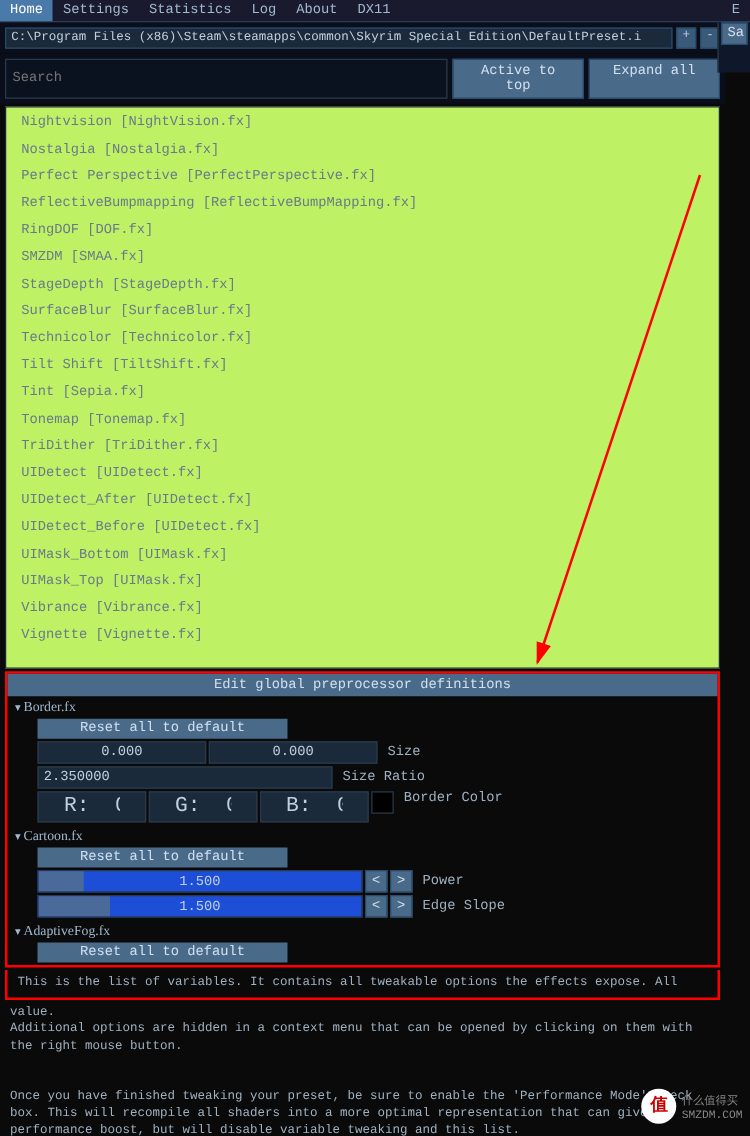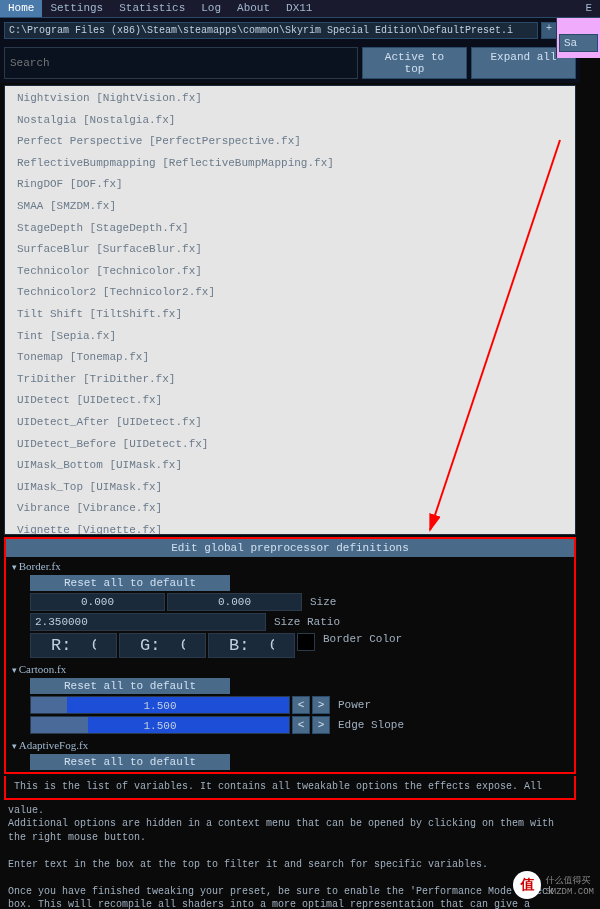--- a/index.html
+++ b/index.html
@@ -71,21 +71,21 @@
 .btn {
   background: #4a6a8a;
   border: 1px solid #2a4a6a;
   color: #d0e0f0;
   padding: 3px 10px;
   cursor: pointer;
   font-family: inherit;
   font-size: 11px;
 }
 .effects-list {
-  background: #e5e5e5;
+  background: #bef264;
   padding: 2px 6px;
   height: 450px;
   overflow-y: auto;
   border: 1px solid #1a2a3a;
   margin: 2px 4px;
 }
 .effect-item {
   color: #6a7a8a;
   padding: 2px 6px;
   font-size: 11px;
@@ -196,25 +196,25 @@
   padding: 4px 8px;
   color: #a0b0c0;
   font-size: 10px;
   line-height: 1.35;
 }
 .info-text.red { border: 2px solid #f00; border-top: none; margin: 0 4px; }
 .right-strip {
   position: absolute;
   right: 0;
   top: 18px;
-  width: 44px;
-  background: #f0abfc;
+  width: 26px;
+  background: #0f172a;
   border-left: 1px solid #2a3a4a;
   height: 40px;
-  padding: 16px 2px;
+  padding: 0 2px;
   color: #a0b8d0;
   font-size: 10px;
 }
 .arrow-annotation {
   position: absolute;
   pointer-events: none;
   top: 130px;
   left: 280px;
 }
 .watermark {
@@ -267,25 +267,24 @@
   <div class="btn" style="width:105px;text-align:center">Active to top</div>
   <div class="btn" style="width:105px;text-align:center">Expand all</div>
 </div>
 
 <div class="effects-list">
   <div class="effect-item">Nightvision [NightVision.fx]</div>
   <div class="effect-item">Nostalgia [Nostalgia.fx]</div>
   <div class="effect-item">Perfect Perspective [PerfectPerspective.fx]</div>
   <div class="effect-item">ReflectiveBumpmapping [ReflectiveBumpMapping.fx]</div>
   <div class="effect-item">RingDOF [DOF.fx]</div>
-  <div class="effect-item">SMAA [SMZDM.fx]</div>
+  <div class="effect-item">SMZDM [SMAA.fx]</div>
   <div class="effect-item">StageDepth [StageDepth.fx]</div>
   <div class="effect-item">SurfaceBlur [SurfaceBlur.fx]</div>
   <div class="effect-item">Technicolor [Technicolor.fx]</div>
-  <div class="effect-item">Technicolor2 [Technicolor2.fx]</div>
   <div class="effect-item">Tilt Shift [TiltShift.fx]</div>
   <div class="effect-item">Tint [Sepia.fx]</div>
   <div class="effect-item">Tonemap [Tonemap.fx]</div>
   <div class="effect-item">TriDither [TriDither.fx]</div>
   <div class="effect-item">UIDetect [UIDetect.fx]</div>
   <div class="effect-item">UIDetect_After [UIDetect.fx]</div>
   <div class="effect-item">UIDetect_Before [UIDetect.fx]</div>
   <div class="effect-item">UIMask_Bottom [UIMask.fx]</div>
   <div class="effect-item">UIMask_Top [UIMask.fx]</div>
   <div class="effect-item">Vibrance [Vibrance.fx]</div>
@@ -342,21 +341,21 @@
   <div class="fx-group">
     <div class="fx-title">AdaptiveFog.fx</div>
     <div class="reset-btn">Reset all to default</div>
   </div>
 </div>
 
 <div class="info-text red">This is the list of variables. It contains all tweakable options the effects expose. All</div>
 <div class="info-text">
   <div>value.</div>
   <div>Additional options are hidden in a context menu that can be opened by clicking on them with the right mouse button.</div><br>
-  <div>Enter text in the box at the top to filter it and search for specific variables.</div><br>
+  <br>
   <div>Once you have finished tweaking your preset, be sure to enable the 'Performance Mode' check box. This will recompile all shaders into a more optimal representation that can give a performance boost, but will disable variable tweaking and this list.</div>
 </div>
 
 </div>
 
 <div class="right-strip">
   <div class="btn" style="padding:2px 4px">Sa</div>
 </div>
 
 <svg class="arrow-annotation" width="300" height="420">

